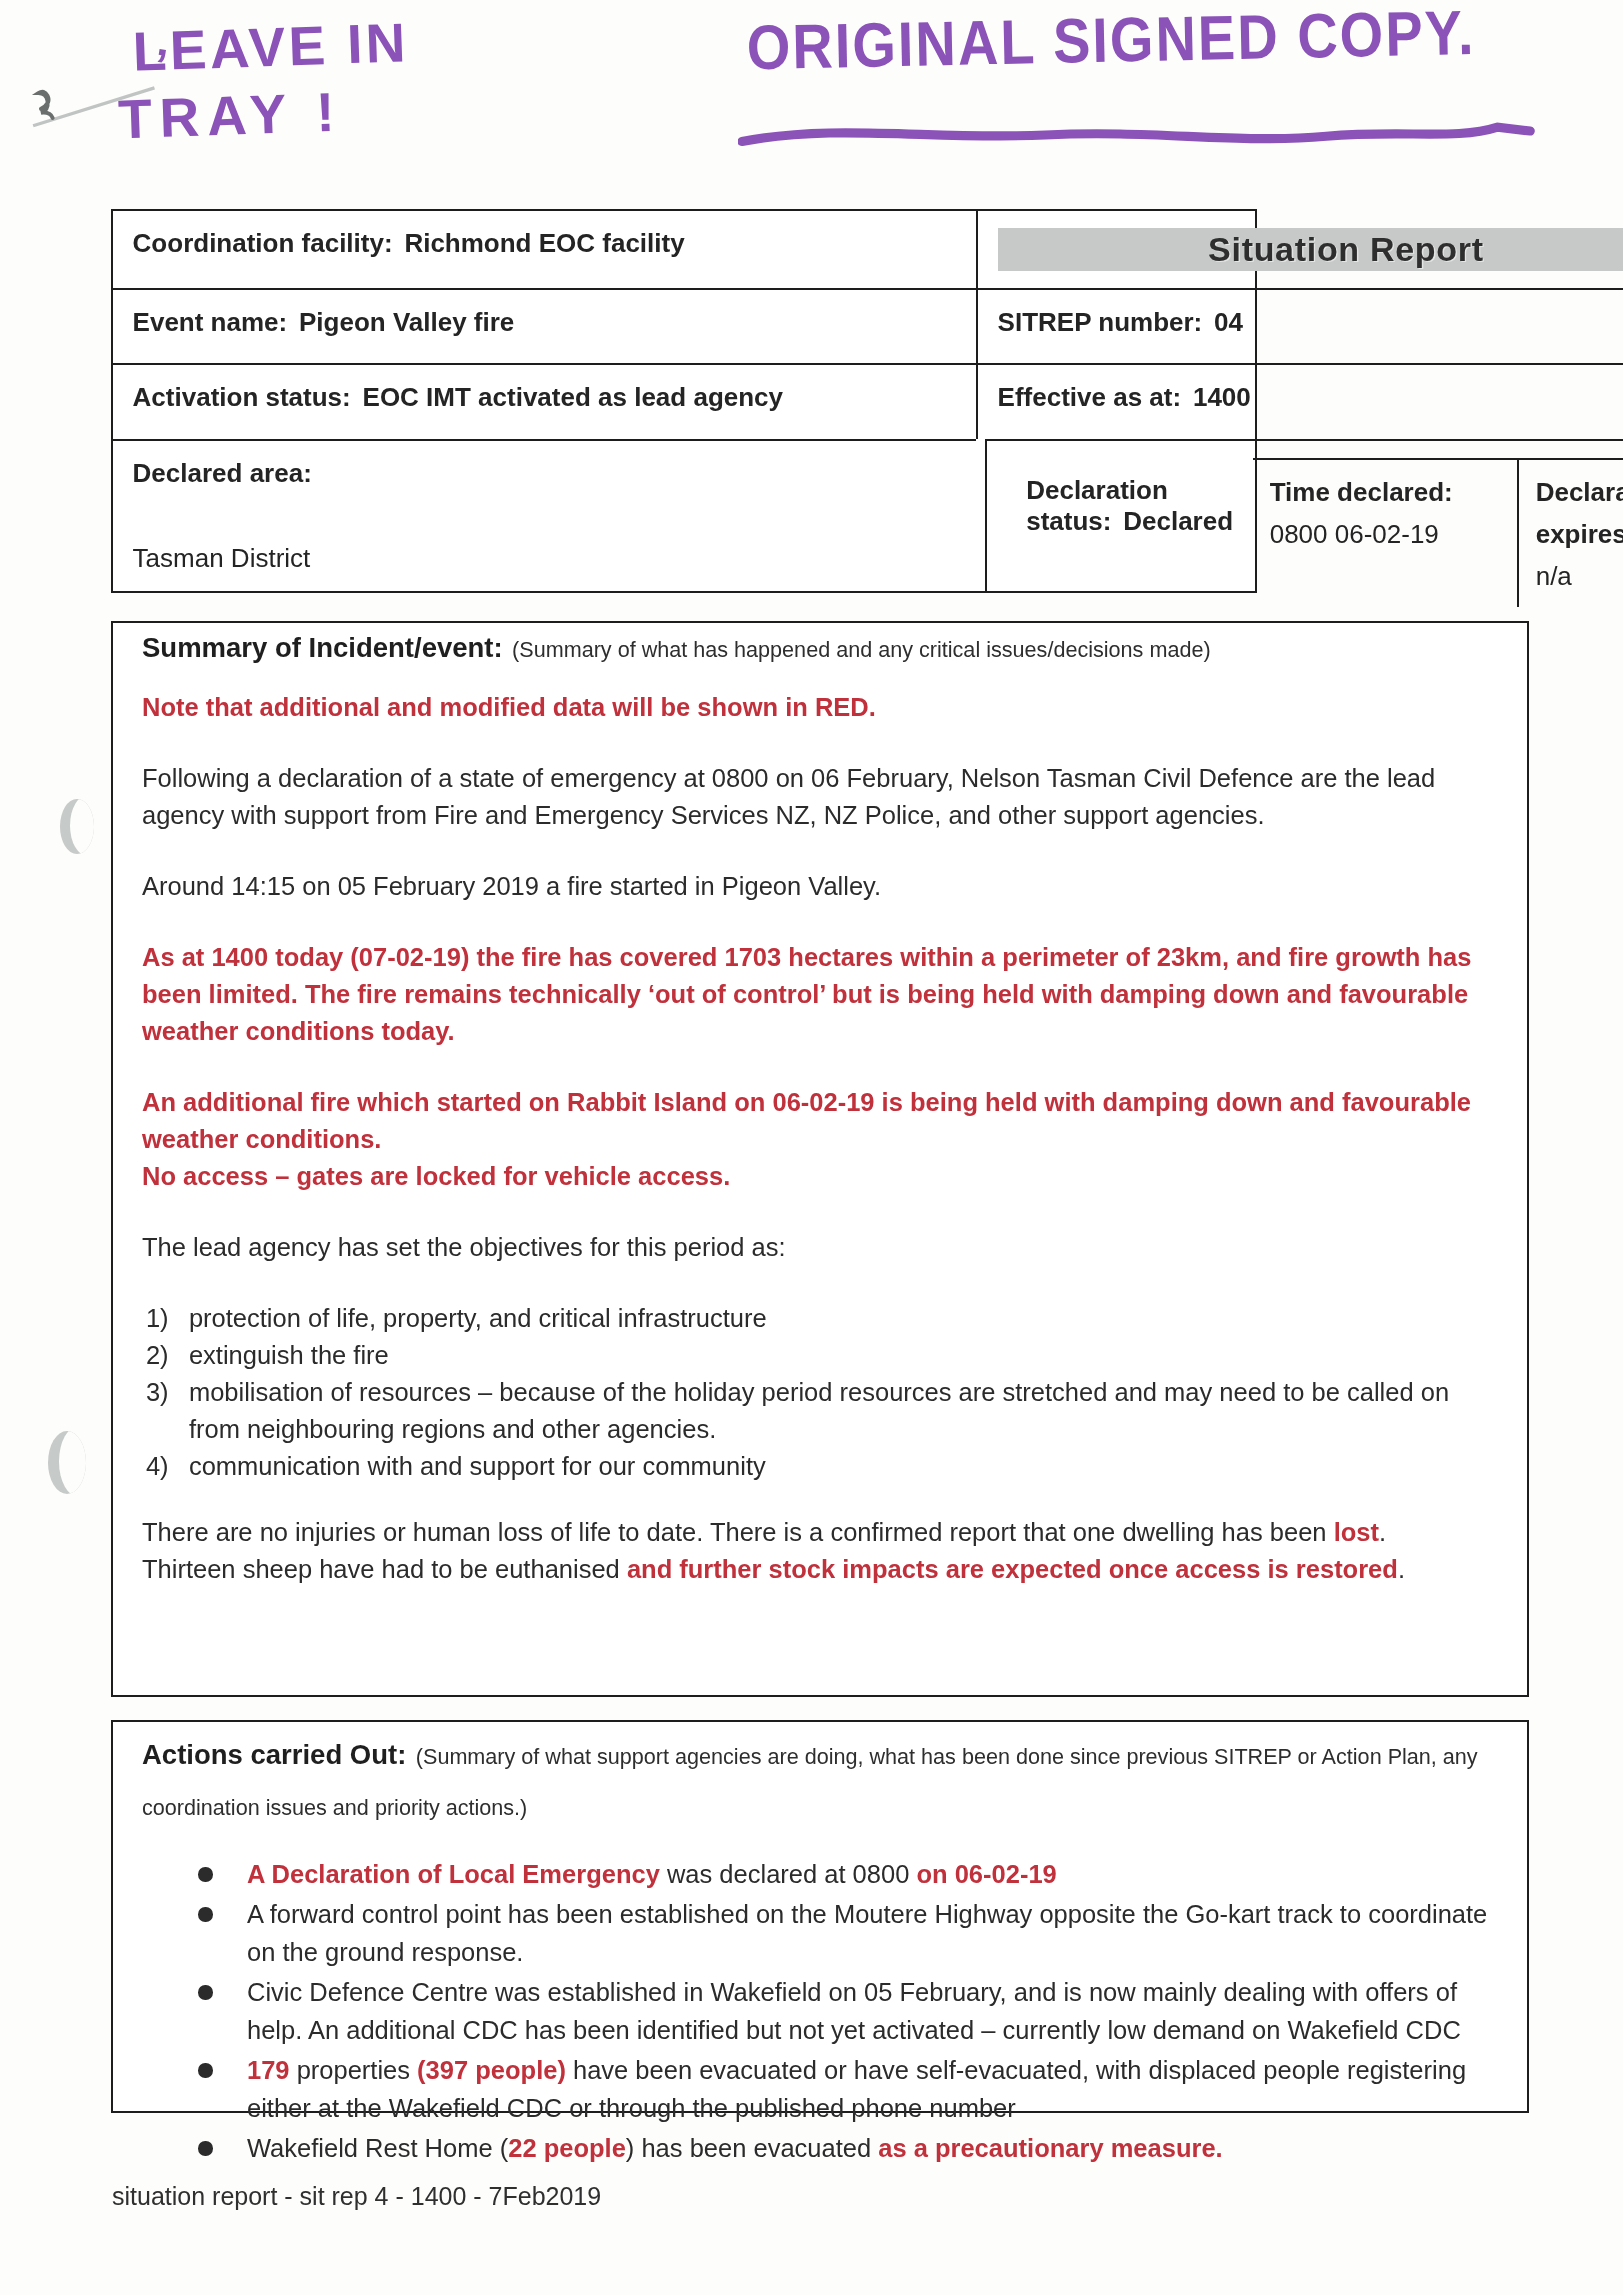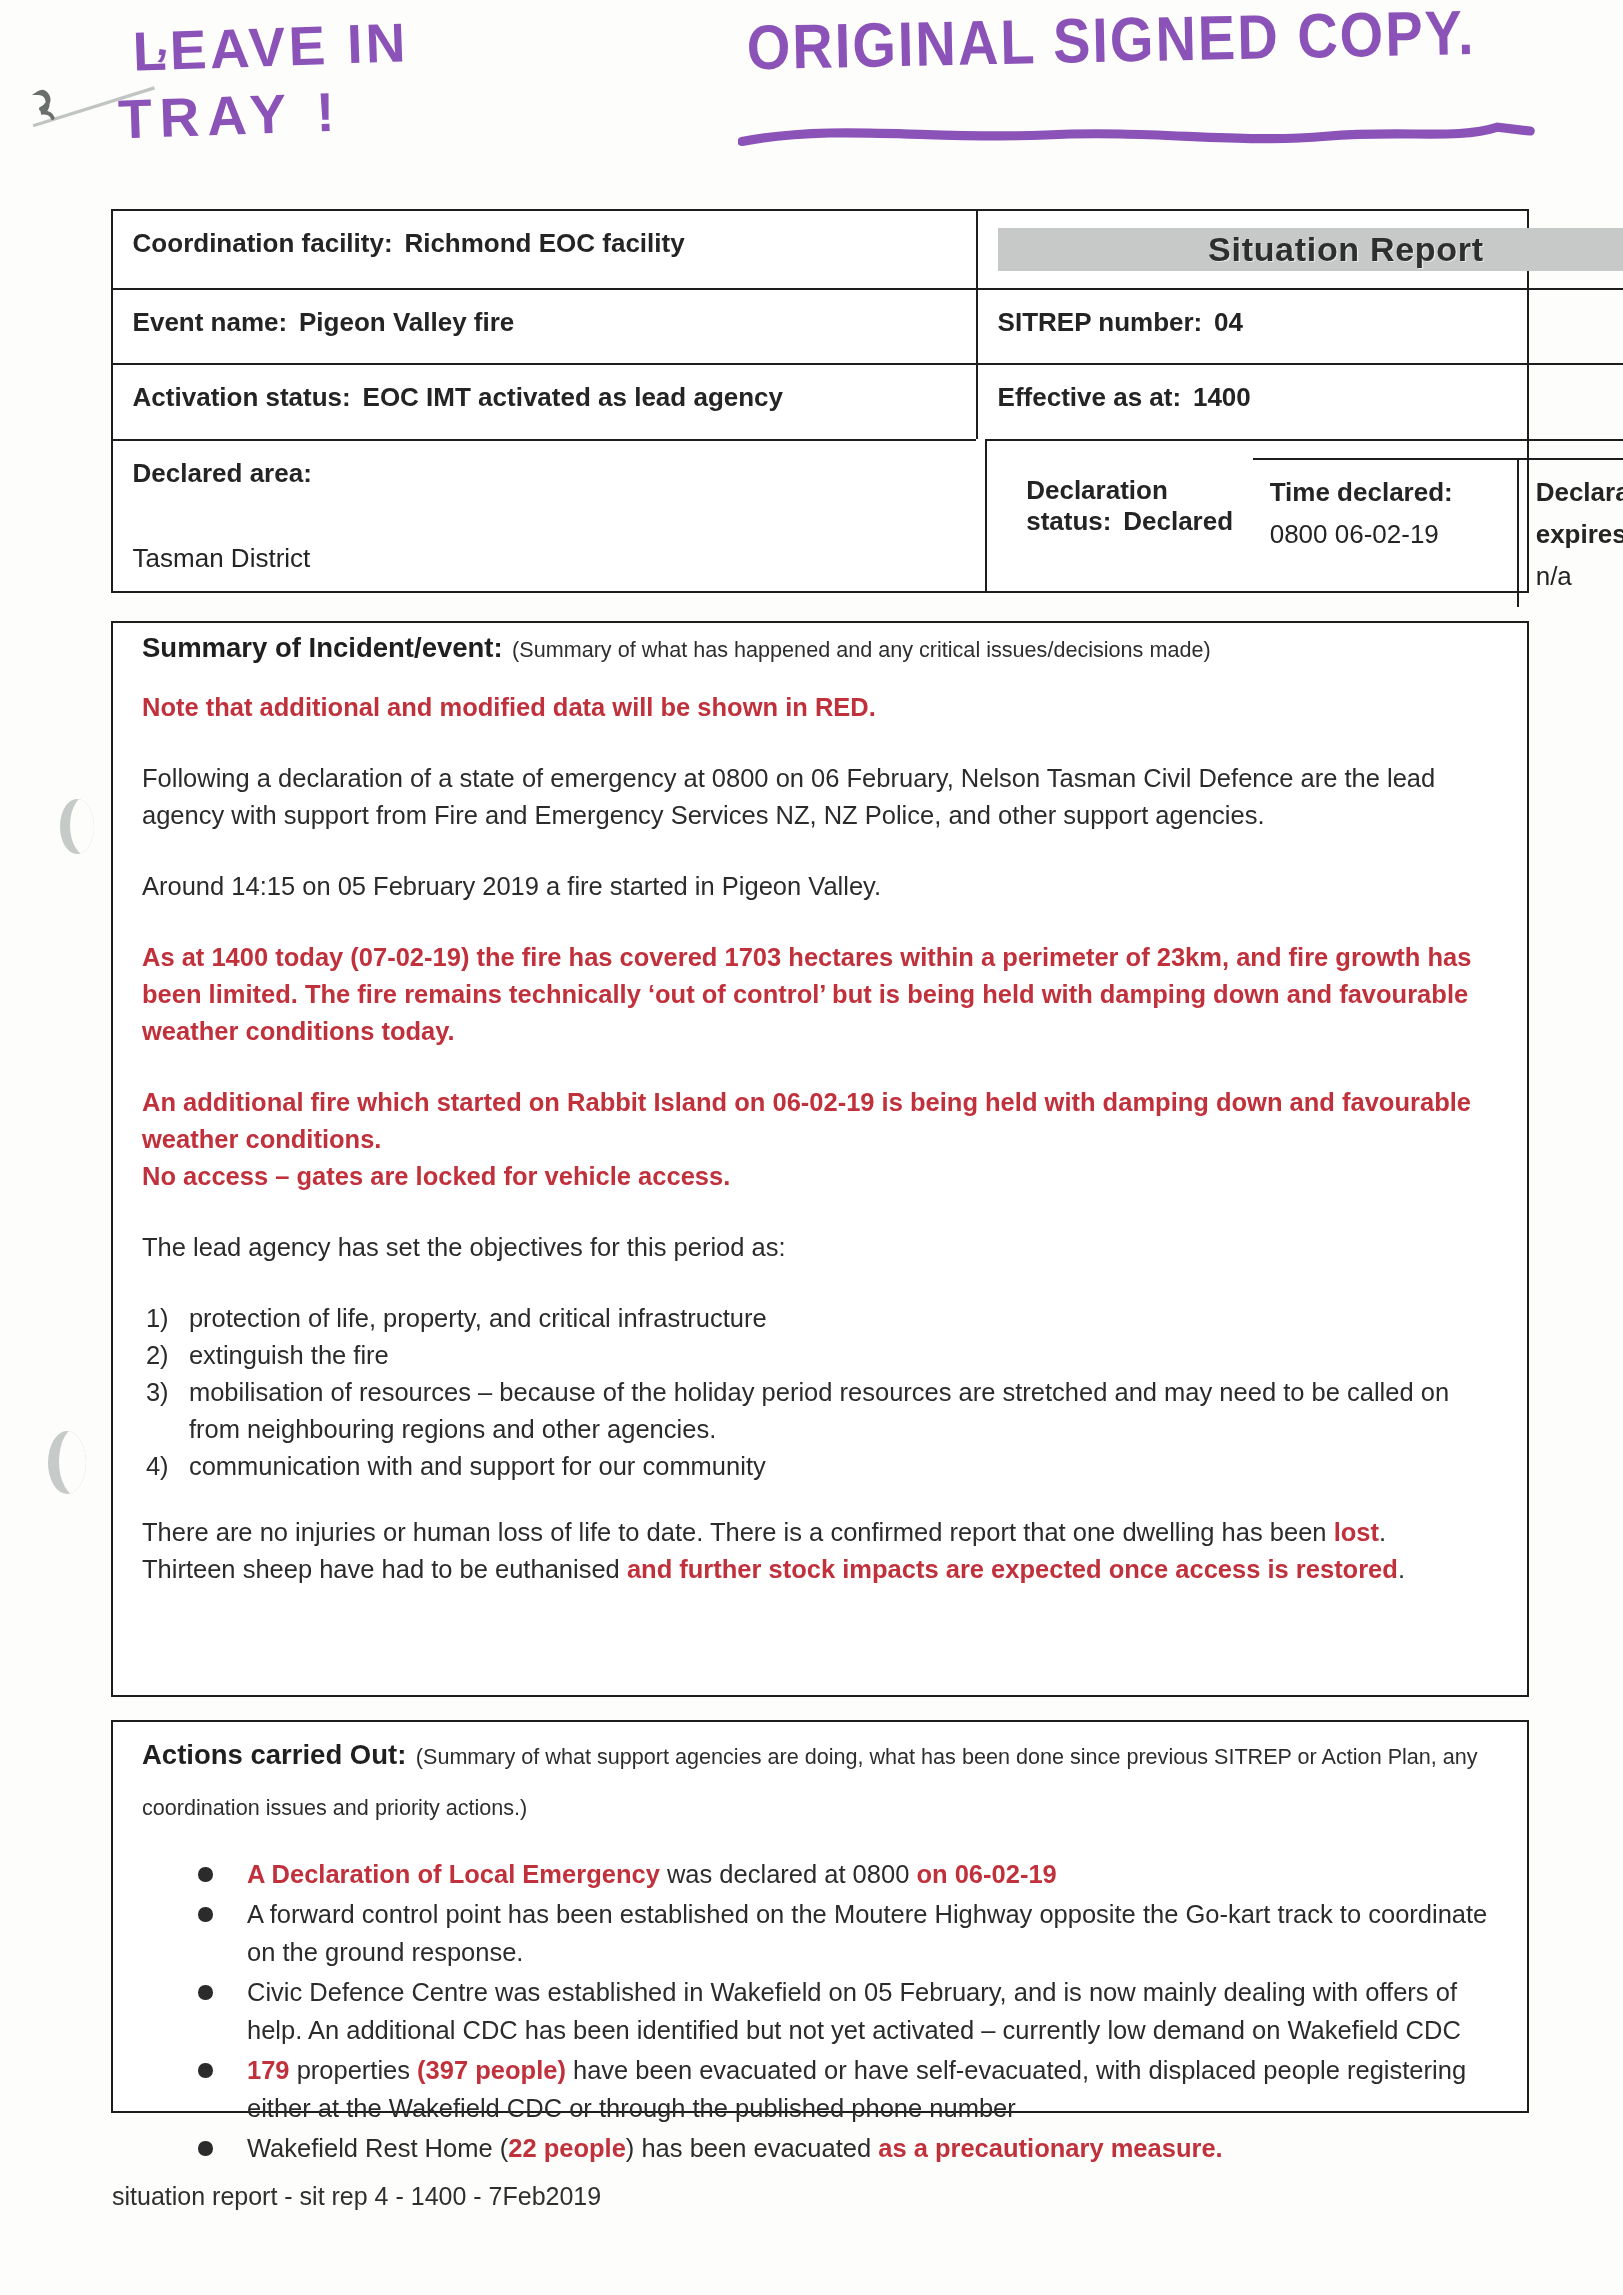--- a/index.html
+++ b/index.html
@@ -18,21 +18,21 @@
   .scribble{position:absolute;left:23.5px;top:63px;}
 
   
   .crescent{position:absolute;border-radius:50%;background:#c6cac9;overflow:hidden;}
   .crescent::after{content:"";position:absolute;left:30%;top:-8%;width:105%;height:112%;
                    background:#fdfdfb;border-radius:50%;}
   .cr1{left:60px;top:799px;width:34px;height:55px;}
   .cr2{left:48px;top:1431px;width:38px;height:63px;}
 
   
-  .ht{position:absolute;left:111px;top:209px;width:1418px;border:2.6px solid #1d1d1d;
+  .ht{position:absolute;left:111px;top:209px;width:1146px;border:2.6px solid #1d1d1d;
       display:grid;grid-template-columns:863px 1fr;grid-template-rows:77px 75px 76px 152px;background:#fff;}
   .ht .cell{border-top:2.6px solid #1d1d1d;padding:17px 19.6px;font-size:26px;font-weight:bold;color:#242424;}
   .ht .cell.first{border-top:none;}
   .ht .cr{border-left:2.6px solid #1d1d1d;}
   .lbl{margin-right:11.8px;}
   .banner-cell{padding:6.5px 7.8px;}
   .banner{height:100%;background:#c6c9c8;display:flex;align-items:center;justify-content:center;
           font-size:34px;font-weight:bold;color:#2e2e2e;letter-spacing:0.7px;
           text-shadow:1.3px 1.3px 0 rgba(255,255,255,0.5);}
   .r4l{display:flex;flex-direction:column;justify-content:space-between;padding-bottom:26px;}

